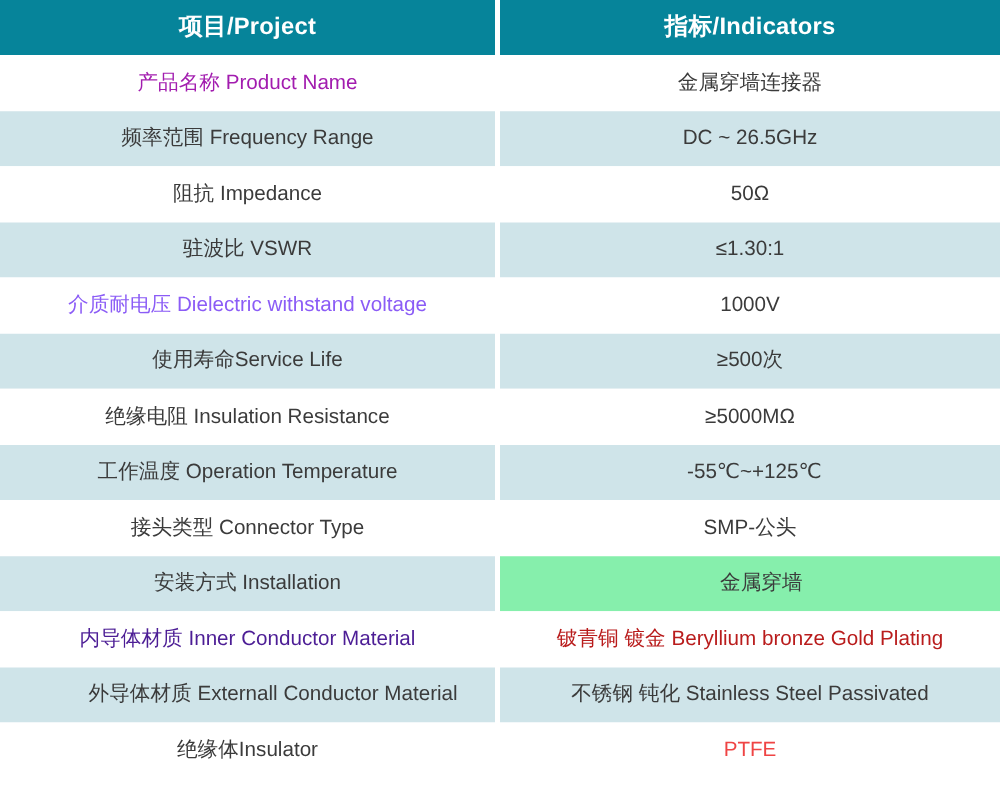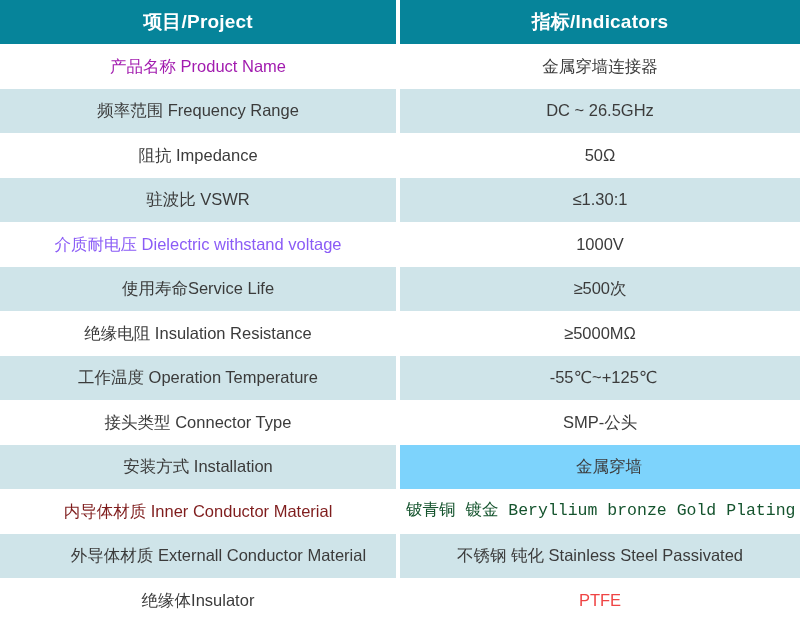--- a/index.html
+++ b/index.html
@@ -124,26 +124,26 @@
         <td class="cell-value" style="background: rgb(207, 228, 233); color: rgb(59, 59, 59); padding-left: 13px;">-55℃~+125℃</td>
       </tr>
       <tr class="row-odd">
         <td class="cell-project" style="background: rgb(255, 255, 255); color: rgb(59, 59, 59);">接头类型  Connector Type</td>
         <td class="gap-cell"></td>
         <td class="cell-value" style="background: rgb(255, 255, 255); color: rgb(59, 59, 59);">SMP-公头</td>
       </tr>
       <tr class="row-even">
         <td class="cell-project" style="background: rgb(207, 228, 233); color: rgb(59, 59, 59);">安装方式 Installation</td>
         <td class="gap-cell"></td>
-        <td class="cell-value" style="background: #7dd3fc; color: rgb(59, 59, 59); padding-left: 24px;">金属穿墙</td>
+        <td class="cell-value" style="background: #86efac; color: rgb(59, 59, 59); padding-left: 24px;">金属穿墙</td>
       </tr>
       <tr class="row-odd">
-        <td class="cell-project" style="background: rgb(255, 255, 255); color: #7f1d1d;">内导体材质 Inner Conductor Material</td>
+        <td class="cell-project" style="background: rgb(255, 255, 255); color: #4c1d95;">内导体材质 Inner Conductor Material</td>
         <td class="gap-cell"></td>
-        <td class="cell-value" style="background: rgb(255, 255, 255); color: #14532d; font-family: Liberation Mono, monospace;">铍青铜 镀金 Beryllium bronze Gold Plating</td>
+        <td class="cell-value" style="background: rgb(255, 255, 255); color: #b91c1c;">铍青铜 镀金 Beryllium bronze Gold Plating</td>
       </tr>
       <tr class="row-even">
         <td class="cell-project" style="background: rgb(207, 228, 233); color: rgb(59, 59, 59); padding-left: 47px;">外导体材质 Externall Conductor Material</td>
         <td class="gap-cell"></td>
         <td class="cell-value" style="background: rgb(207, 228, 233); color: rgb(59, 59, 59);">不锈钢 钝化 Stainless Steel Passivated</td>
       </tr>
       <tr class="row-odd">
         <td class="cell-project" style="background: rgb(255, 255, 255); color: rgb(59, 59, 59);">绝缘体Insulator</td>
         <td class="gap-cell"></td>
         <td class="cell-value" style="background: rgb(255, 255, 255); color: #ef4444;">PTFE</td>

